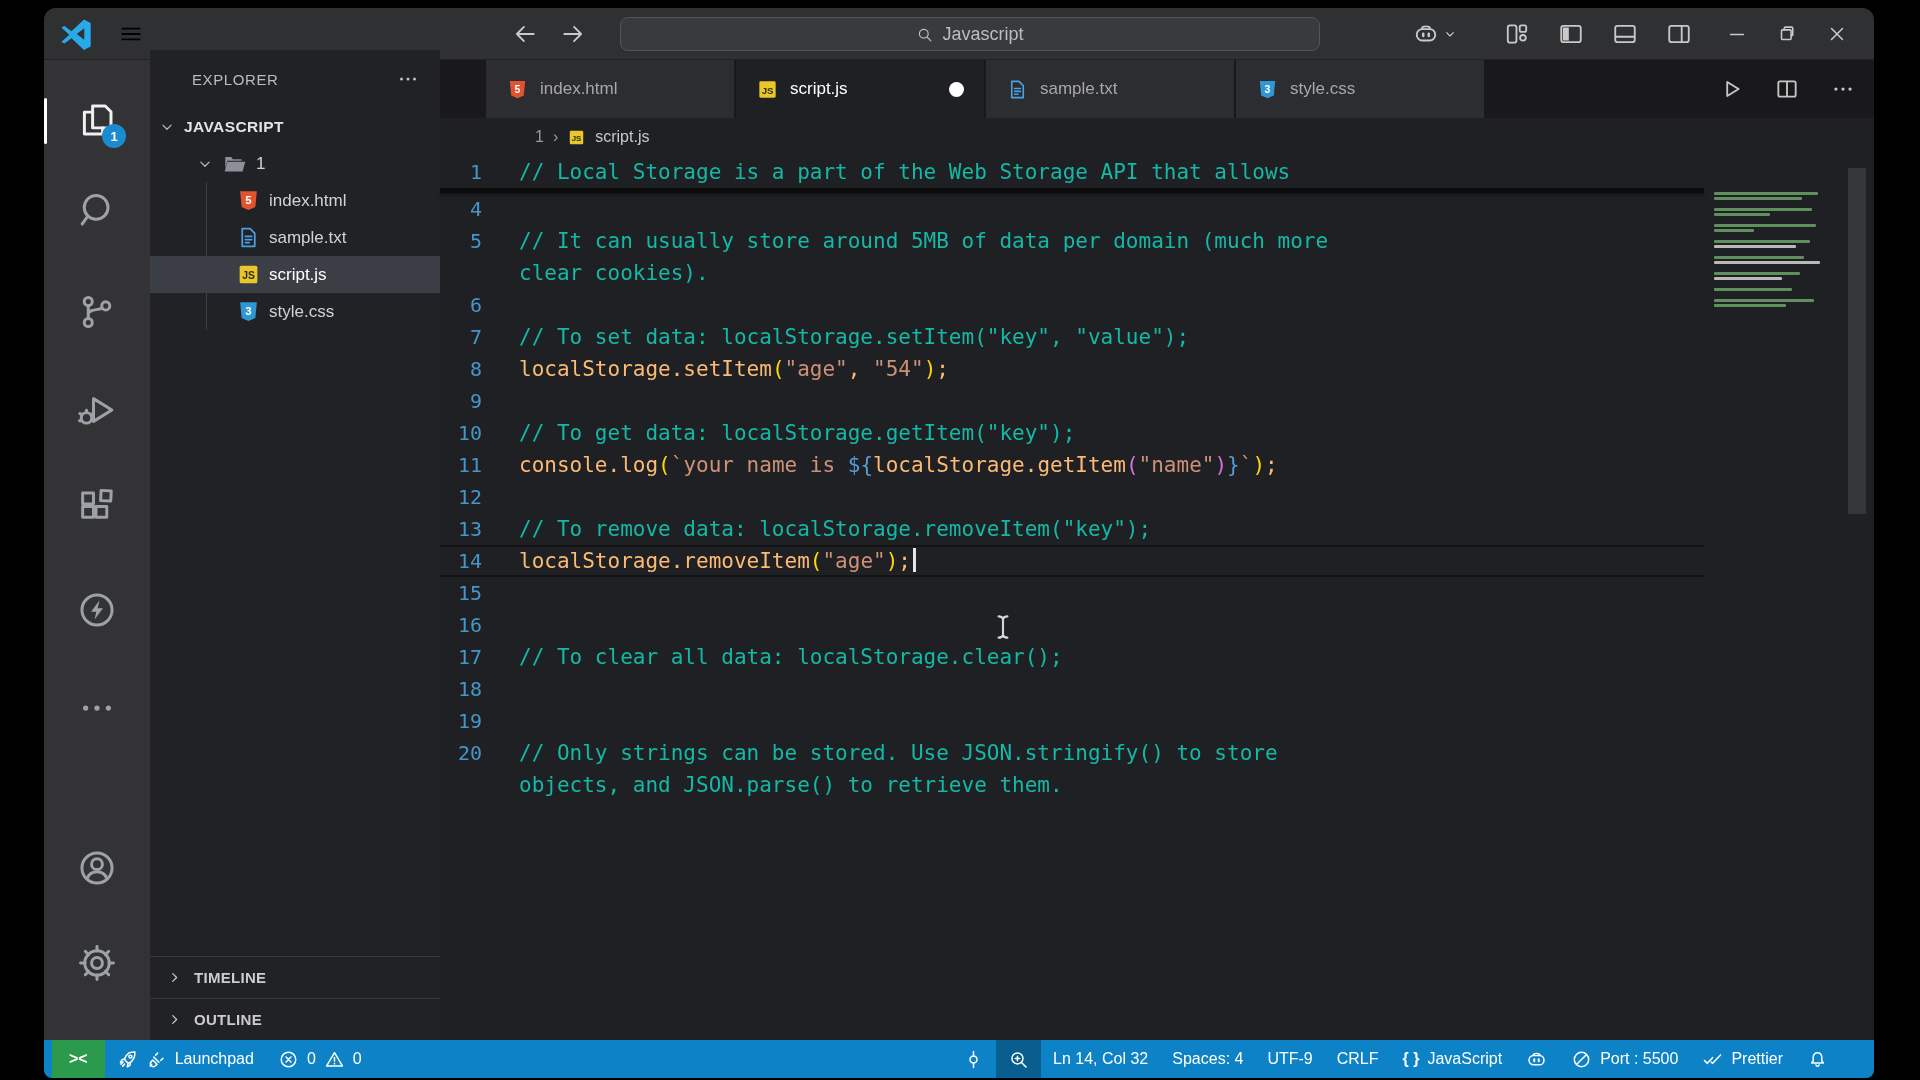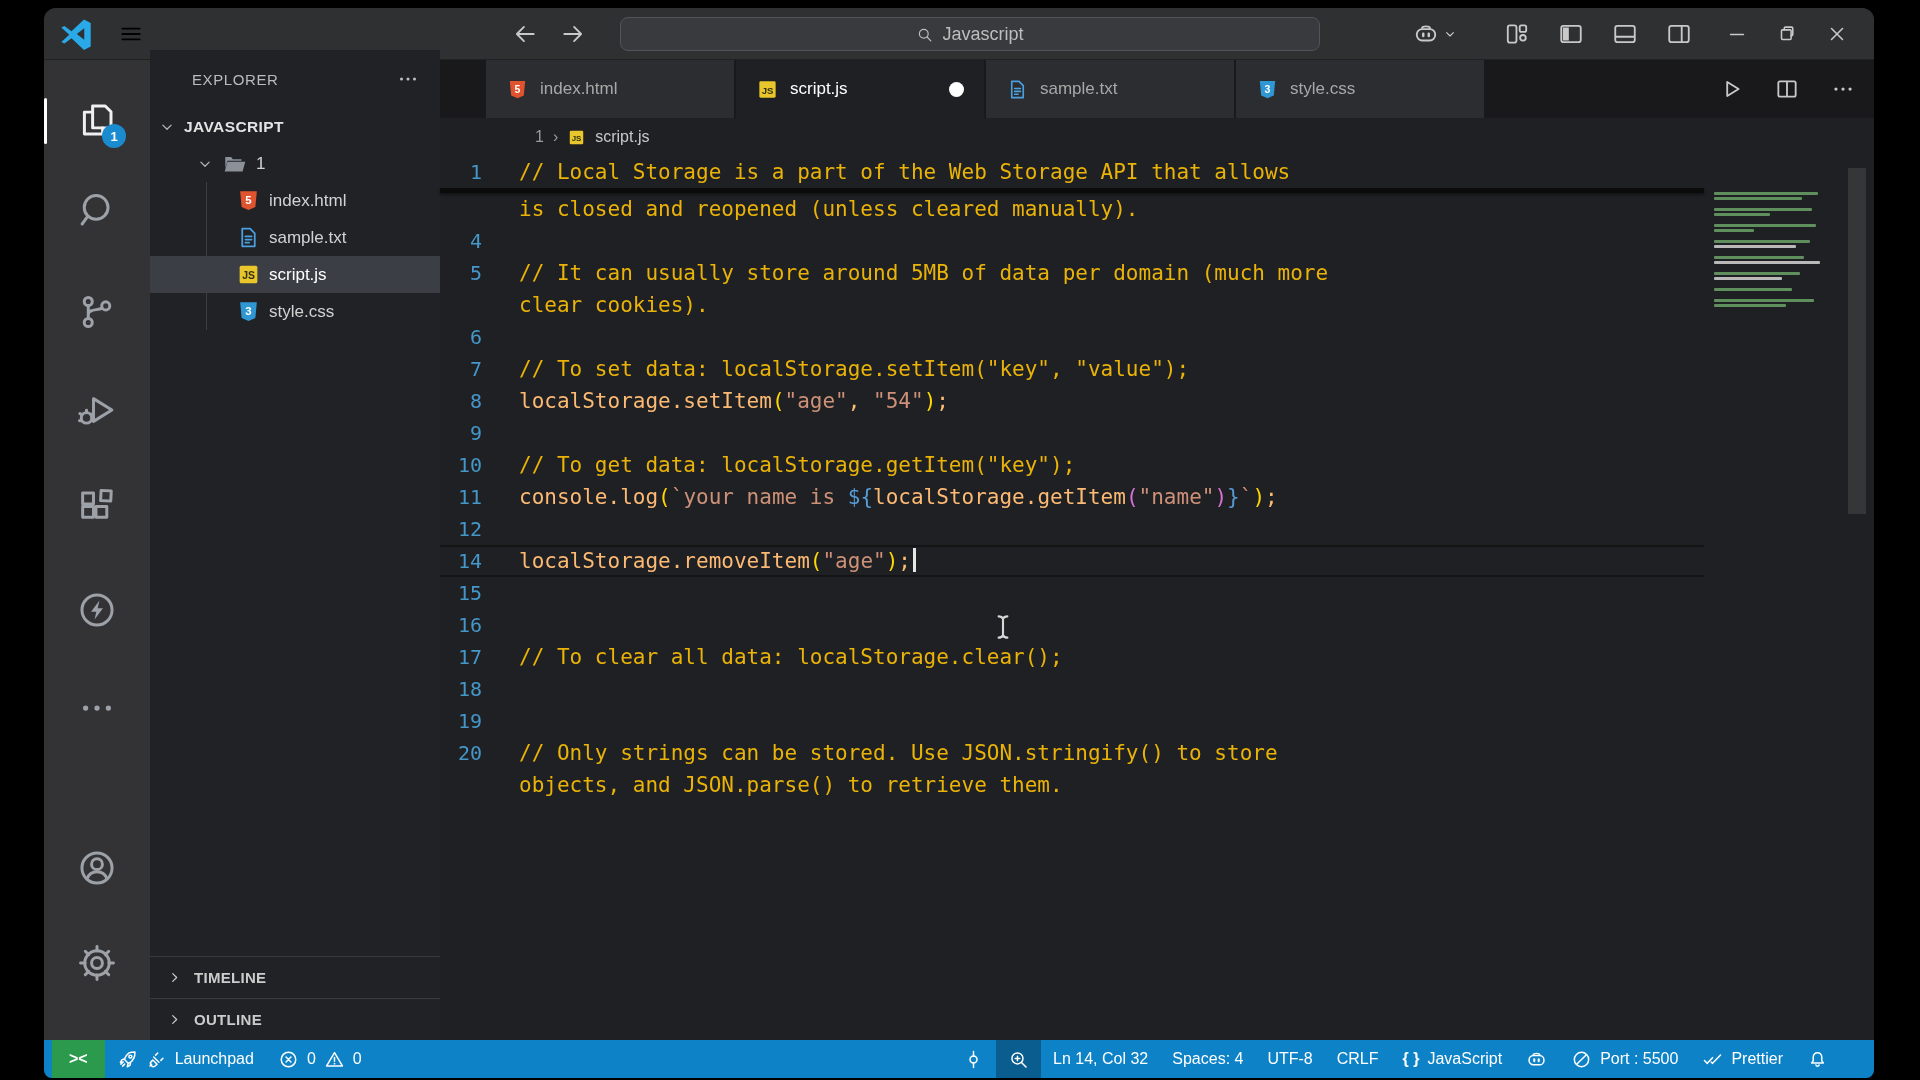--- a/index.html
+++ b/index.html
@@ -50,21 +50,21 @@
   .crumb { position:absolute; left:0; top:58px; right:0; height:38px; display:flex; align-items:center;
     padding-left:95px; gap:9px; color:#9a9a9a; font-size:16px; }
   .crumb .cfile { color:#c9c9c9; }
   .codearea { position:absolute; left:0; top:96px; right:0; bottom:0; font-family:"DejaVu Sans Mono", monospace;
     font-size:21px; }
   .crow { height:32px; line-height:32px; white-space:pre; width:1264px; }
   .crow .ln { display:inline-block; width:34px; margin-left:8px; text-align:right; font-size:20px; color:#4596c9; }
   .crow .ct { margin-left:37px; display:inline-block; }
   .crow.cur { border-top:2px solid #141414; border-bottom:2px solid #141414; line-height:28px; }
   .stickyline { height:5px; width:1264px; background:#0b0b0c; box-shadow:0 2px 3px rgba(0,0,0,.4); }
-  .cm{color:#eab308} .st{color:#ce9178} .df{color:#fdba74} .b1{color:#ffd700} .b2{color:#d670d6} .kw{color:#569cd6}
+  .cm{color:#14b8a6} .st{color:#ce9178} .df{color:#fdba74} .b1{color:#ffd700} .b2{color:#d670d6} .kw{color:#569cd6}
   .caret { display:inline-block; width:3px; height:24px; background:#e6e6e6; vertical-align:-4px; margin-left:2px; }
   .minimap { position:absolute; left:1264px; top:96px; width:132px; bottom:0; }
   .mrow { height:3px; margin:0 10px 2px 10px; border-radius:1px; }
   .mgap { height:6px; }
   .scroll { position:absolute; left:1406px; top:96px; width:22px; bottom:0; }
   .thumb { position:absolute; left:2px; top:12px; width:18px; height:346px; background:rgba(130,130,130,.22); }
   .ibeam { position:absolute; color:#d6d6d6; }
   
   .status { position:absolute; left:0; right:0; bottom:0; height:38px; background:#0e82c7; color:#fff;
     display:flex; align-items:stretch; font-size:16px; }
@@ -396,31 +396,31 @@
           <svg width="19" height="19" viewBox="0 0 24 24" fill="none" stroke="currentColor" stroke-width="1.7" stroke-linecap="round" stroke-linejoin="round">
             <rect x="3.5" y="3.5" width="17" height="17" rx="1.5" fill="#e9c62b" stroke="none"></rect>
             <text x="12" y="16.3" text-anchor="middle" fill="#30300f" stroke="none" font-family="Liberation Sans" font-weight="bold" font-size="10">JS</text>
           </svg>
         </span>
       <span class="cfile">script.js</span>
     </div>
     <div class="codearea" id="code">
         <div class="crow"><span class="ln">1</span><span class="ct"><span class="cm">// Local Storage is a part of the Web Storage API that allows</span></span></div>
         <div class="stickyline"></div>
-        <div class="crow"><span class="ln"></span><span class="ct"><span class="cm">is closed and reopened (unless cleared manually).</span></span></div>
         <div class="crow"><span class="ln">4</span><span class="ct"></span></div>
         <div class="crow"><span class="ln">5</span><span class="ct"><span class="cm">// It can usually store around 5MB of data per domain (much more</span></span></div>
         <div class="crow"><span class="ln"></span><span class="ct"><span class="cm">clear cookies).</span></span></div>
         <div class="crow"><span class="ln">6</span><span class="ct"></span></div>
         <div class="crow"><span class="ln">7</span><span class="ct"><span class="cm">// To set data: localStorage.setItem("key", "value");</span></span></div>
         <div class="crow"><span class="ln">8</span><span class="ct"><span class="df">localStorage.setItem</span><span class="b1">(</span><span class="st">"age"</span><span class="df">, </span><span class="st">"54"</span><span class="b1">)</span><span class="df">;</span></span></div>
         <div class="crow"><span class="ln">9</span><span class="ct"></span></div>
         <div class="crow"><span class="ln">10</span><span class="ct"><span class="cm">// To get data: localStorage.getItem("key");</span></span></div>
         <div class="crow"><span class="ln">11</span><span class="ct"><span class="df">console.log</span><span class="b1">(</span><span class="st">`your name is </span><span class="kw">${</span><span class="df">localStorage.getItem</span><span class="b2">(</span><span class="st">"name"</span><span class="b2">)</span><span class="kw">}</span><span class="st">`</span><span class="b1">)</span><span class="df">;</span></span></div>
         <div class="crow"><span class="ln">12</span><span class="ct"></span></div>
+        <div class="crow"><span class="ln">13</span><span class="ct"><span class="cm">// To remove data: localStorage.removeItem("key");</span></span></div>
         <div class="crow cur"><span class="ln">14</span><span class="ct"><span class="df">localStorage.removeItem</span><span class="b1">(</span><span class="st">"age"</span><span class="b1">)</span><span class="df">;</span><span class="caret"></span></span></div>
         <div class="crow"><span class="ln">15</span><span class="ct"></span></div>
         <div class="crow"><span class="ln">16</span><span class="ct"></span></div>
         <div class="crow"><span class="ln">17</span><span class="ct"><span class="cm">// To clear all data: localStorage.clear();</span></span></div>
         <div class="crow"><span class="ln">18</span><span class="ct"></span></div>
         <div class="crow"><span class="ln">19</span><span class="ct"></span></div>
         <div class="crow"><span class="ln">20</span><span class="ct"><span class="cm">// Only strings can be stored. Use JSON.stringify() to store</span></span></div>
         <div class="crow"><span class="ln"></span><span class="ct"><span class="cm">objects, and JSON.parse() to retrieve them.</span></span></div>
       </div>
     <div class="minimap" id="minimap">
@@ -513,21 +513,21 @@
             </svg>
           </span>
         </div>
         <div class="sitem">
           <span>Ln 14, Col 32</span>
         </div>
         <div class="sitem">
           <span>Spaces: 4</span>
         </div>
         <div class="sitem">
-          <span>UTF-8</span>
+          <span>UTF-9</span>
         </div>
         <div class="sitem">
           <span>CRLF</span>
         </div>
         <div class="sitem">
           <span class="icontext">{ }</span>
           <span>JavaScript</span>
         </div>
         <div class="sitem">
           <span>

